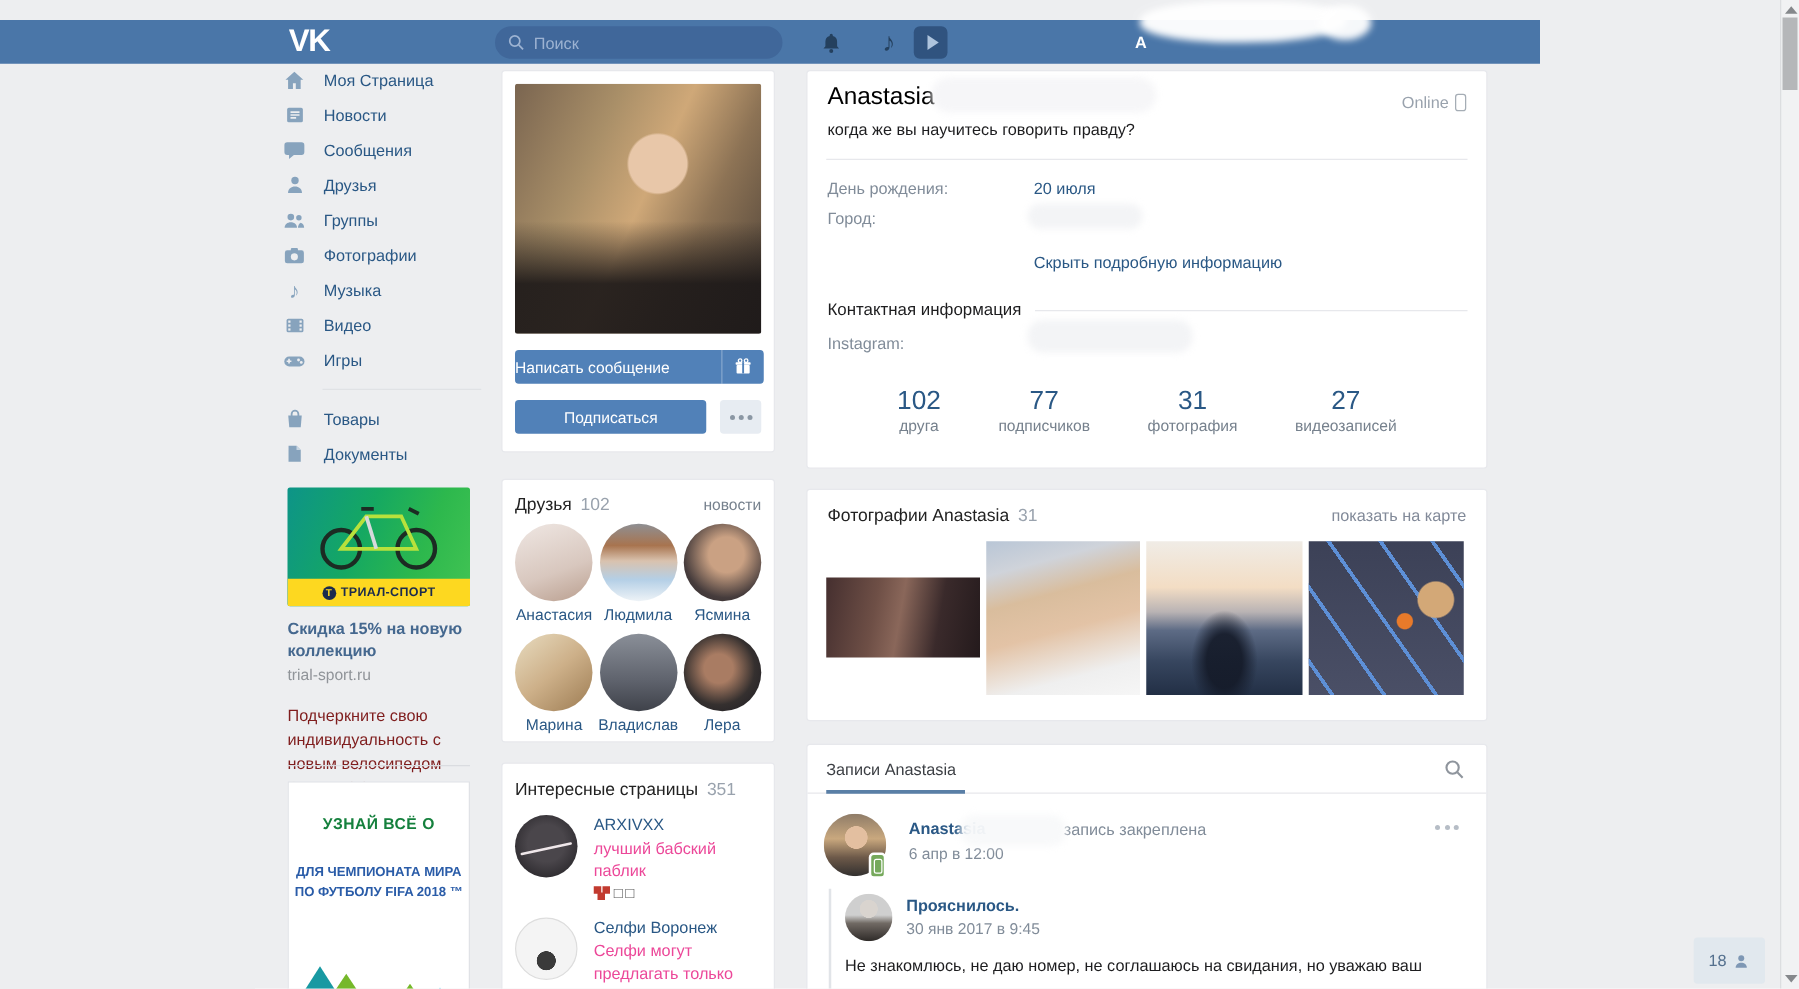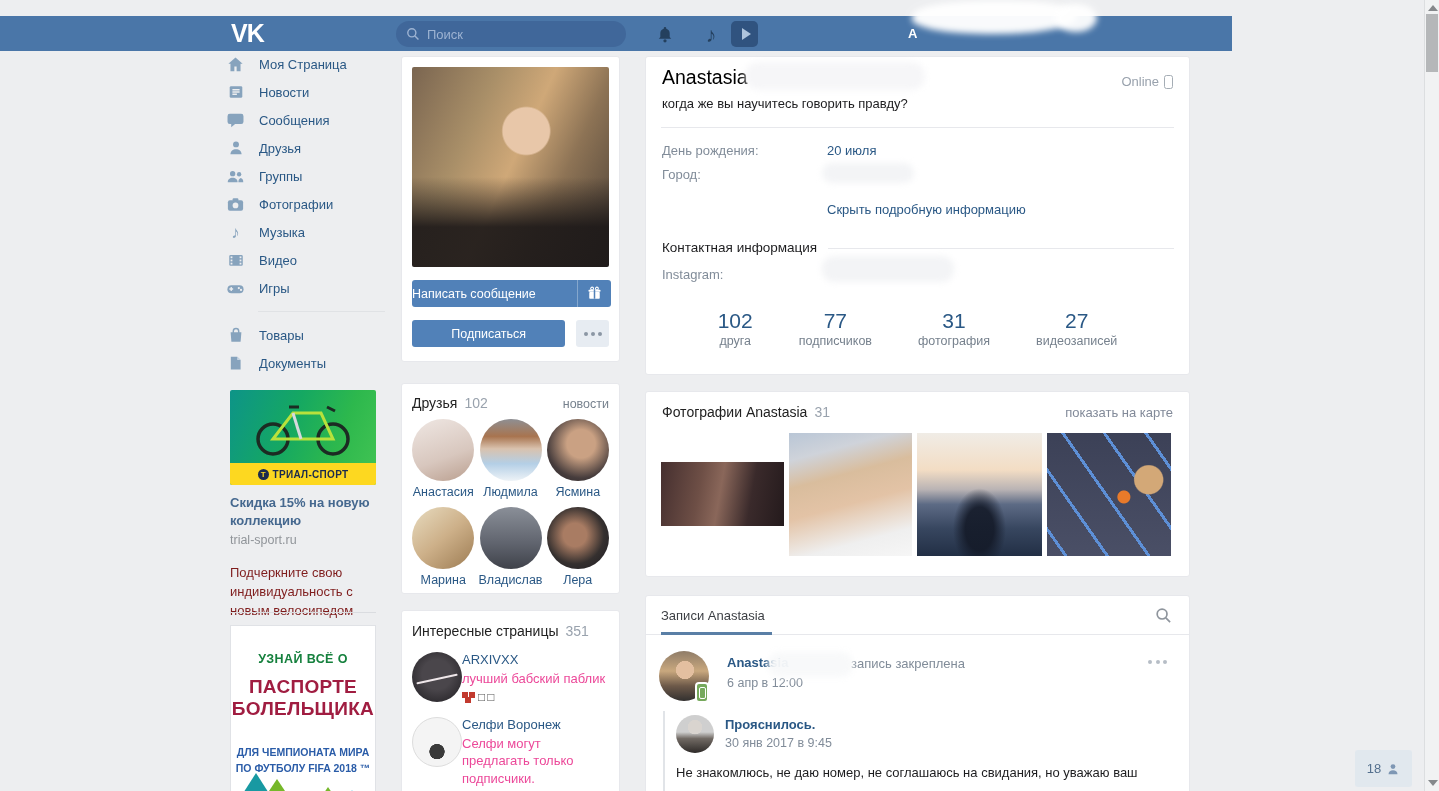--- a/index.html
+++ b/index.html
@@ -72,21 +72,21 @@
   .block-head { display:flex; align-items:baseline; }
   .block-title { font-size:14px; color:#222; cursor:pointer; }
   .block-count { font-size:14px; color:#99a2ad; margin-left:7px; }
   .block-link { margin-left:auto; font-size:12.5px; color:#76818d; cursor:pointer; }
   .fgrid { margin-top:8px; display:grid; grid-template-columns:repeat(3,1fr); column-gap:4px; row-gap:8px; }
   .fitem { text-align:center; cursor:pointer; }
   .favatar { width:62px; height:62px; border-radius:50%; margin:0 auto; }
   .fname { margin-top:4px; font-size:12.5px; color:#2a5885; white-space:nowrap; overflow:hidden; }
 
   .pages-card { left:401px; top:610px; width:219px; height:260px; padding:12px 10px; }
-  .pitem { margin-top:13px; display:flex; cursor:pointer; }
+  .pitem { margin-top:13px; display:flex; gap:13px; cursor:pointer; }
   .pavatar { width:50px; height:50px; border-radius:50%; flex-shrink:0; }
   .pname { font-size:13px; color:#2a5885; font-weight:500; }
   .pdesc { margin-top:3px; font-size:13px; color:#ec4899; line-height:17.5px; }
   .emoji-row { margin-top:2px; display:flex; align-items:center; gap:4px; }
   .emoji-red { width:6px; height:6px; background:#c23a2f; box-shadow:7px 0 0 #c23a2f, 3px 5px 0 #c23a2f; margin-right:6px; margin-bottom:4px; }
   .emoji-boxes { font-size:12px; color:#555; letter-spacing:2px; }
 
   
   .profile-card { left:645px; top:56px; width:545px; height:319px; }
   .p-name { position:absolute; left:16px; top:9px; font-size:19.5px; color:#000; }
@@ -295,24 +295,20 @@
       </div>
     </div>
     <div class="ad1-title">Скидка 15% на новую коллекцию</div>
     <div class="ad1-domain">trial-sport.ru</div>
     <div class="ad1-text">Подчеркните свою индивидуальность с новым велосипедом Cannondale</div>
   </div>
   <div class="ads-divider"></div>
 
   <div class="ad2">
     <div class="ad2-l1">УЗНАЙ ВСЁ О</div>
-    <div class="ad2-l2">
-      <div>ПАСПОРТЕ</div>
-      <div>БОЛЕЛЬЩИКА</div>
-    </div>
     <div class="ad2-l3">
       <div>ДЛЯ ЧЕМПИОНАТА МИРА</div>
       <div>ПО ФУТБОЛУ FIFA 2018 ™</div>
     </div>
     <div>
       <span class="tri" style="left:2px;top:147px;border-left:23px solid transparent;border-right:23px solid transparent;border-bottom:36px solid #1899a2;"></span>
       <span class="tri" style="left:26px;top:153px;border-left:20px solid transparent;border-right:20px solid transparent;border-bottom:30px solid #76b82a;"></span>
 
       <span class="tri" style="left:82px;top:161px;border-left:15px solid transparent;border-right:15px solid transparent;border-bottom:22px solid #76b82a;"></span>
 

